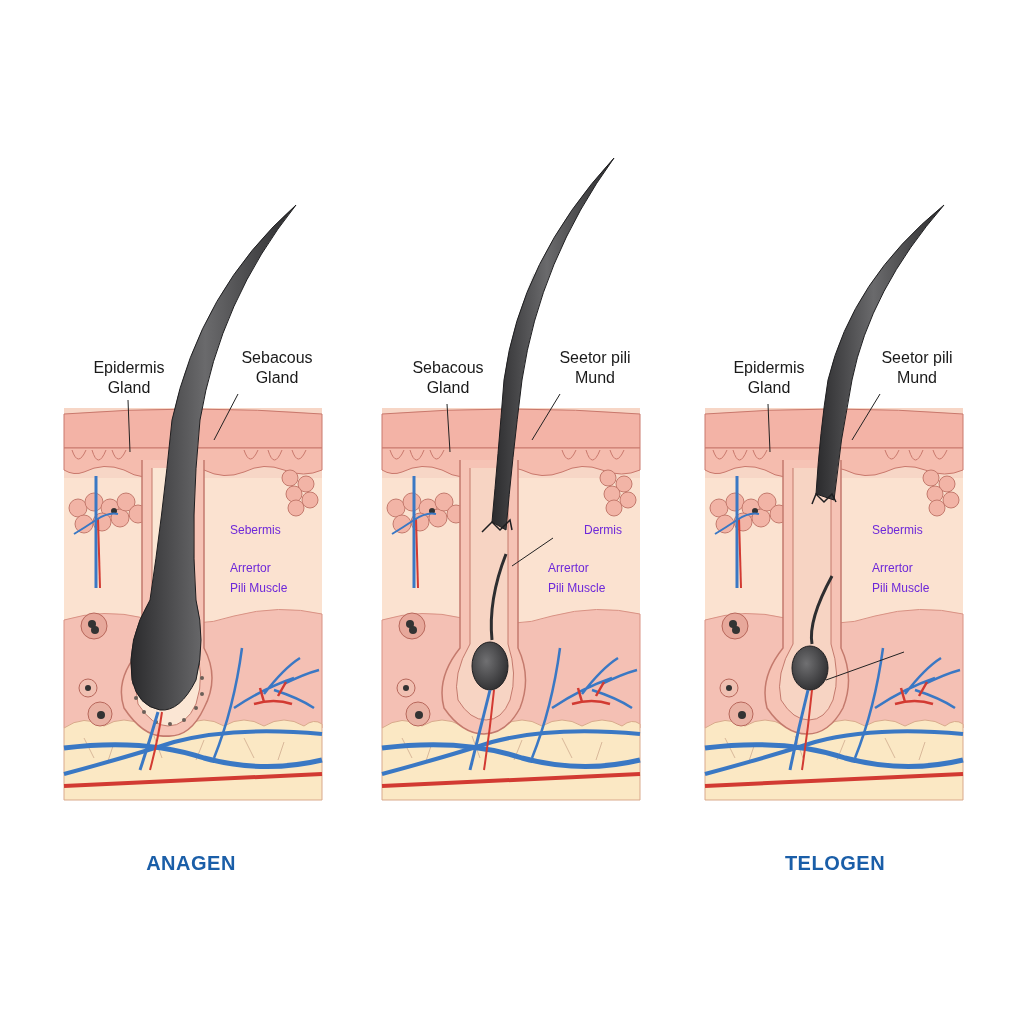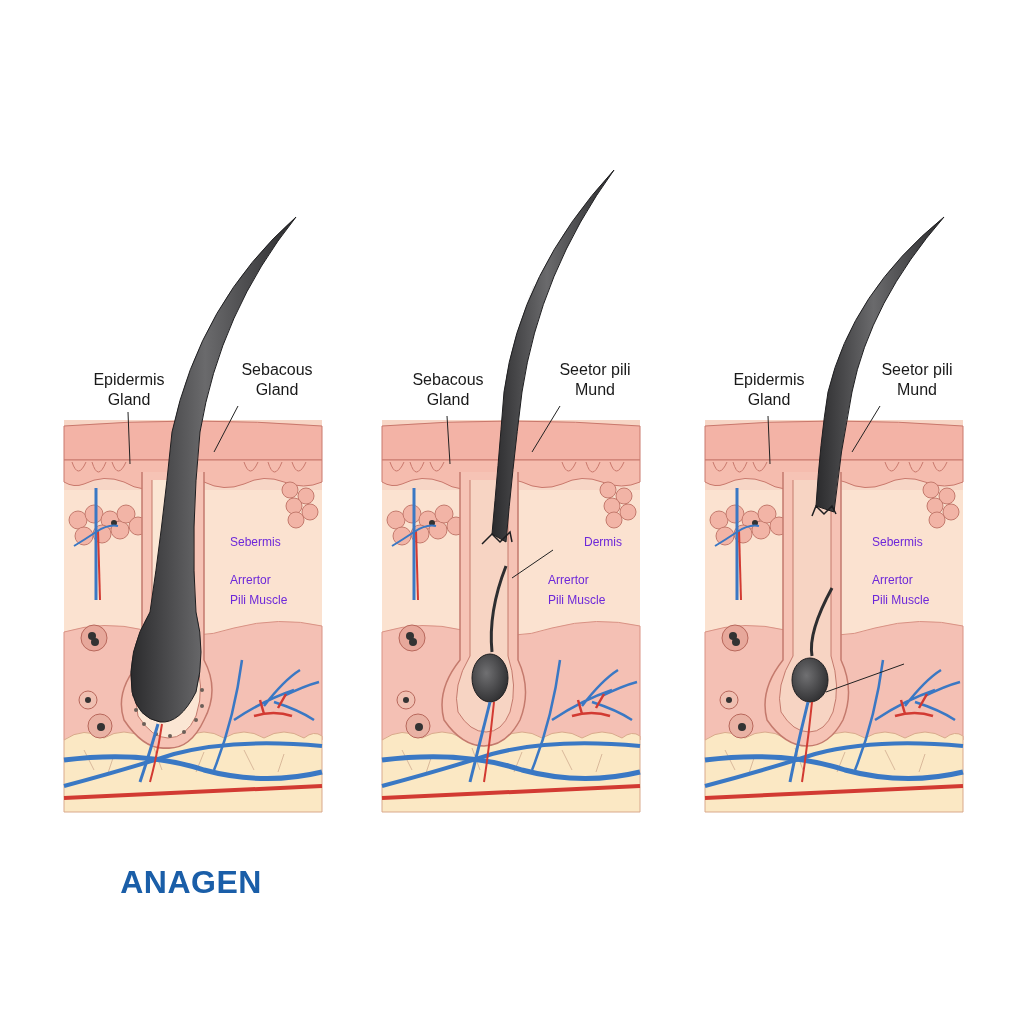--- a/index.html
+++ b/index.html
@@ -1,20 +1,20 @@
 <!DOCTYPE html>
 <html><head>
 <meta charset="utf-8">
 <style>
   html, body { margin:0; padding:0; background:#ffffff; }
   body { width:1024px; height:1024px; position:relative; overflow:hidden; font-family:"Liberation Sans", sans-serif; }
-  .stage { position:absolute; left:0; top:0; width:1024px; height:843px;margin-top:12px; }
+  .stage { position:absolute; left:0; top:0; width:1024px; height:843px; }
   .label { position:absolute; font-size:16px; color:#1a1a1a; text-align:center; line-height:20px; white-space:pre-line; }
   .inner-label { position:absolute; font-size:12px; color:#6d28d9; line-height:20px; white-space:pre-line; }
-  .phase { position:absolute; top:852px; font-size:32px; font-weight:bold; color:#1a5ea8; letter-spacing:0.5px; text-align:center; width:260px; }
+  .phase { position:absolute; top:852px; font-size:20px; font-weight:bold; color:#1a5ea8; letter-spacing:0.5px; text-align:center; width:260px; }
   svg { position:absolute; left:0; top:0; }
 </style>
 </head>
 <body>
 
 <div class="stage">
 
 <svg width="1024" height="1024" viewBox="0 0 1024 1024">
   <defs>
     <linearGradient id="hairGrad" x1="0" x2="1" y1="0" y2="0">
@@ -159,14 +159,15 @@
   <div class="inner-label" style="left:548px; top:558px;">Arrertor
 Pili Muscle</div>
 
   <div class="label" style="left:714px; top:358px; width:110px;">Epidermis
 Gland</div>
   <div class="label" style="left:862px; top:348px; width:110px;">Seetor pili
 Mund</div>
   <div class="inner-label" style="left:872px; top:520px;">Sebermis</div>
   <div class="inner-label" style="left:872px; top:558px;">Arrertor
 Pili Muscle</div>
+  <div class="phase" style="left:705px;">TELOGEN</div>
 
 </div>
 
 </body></html>

